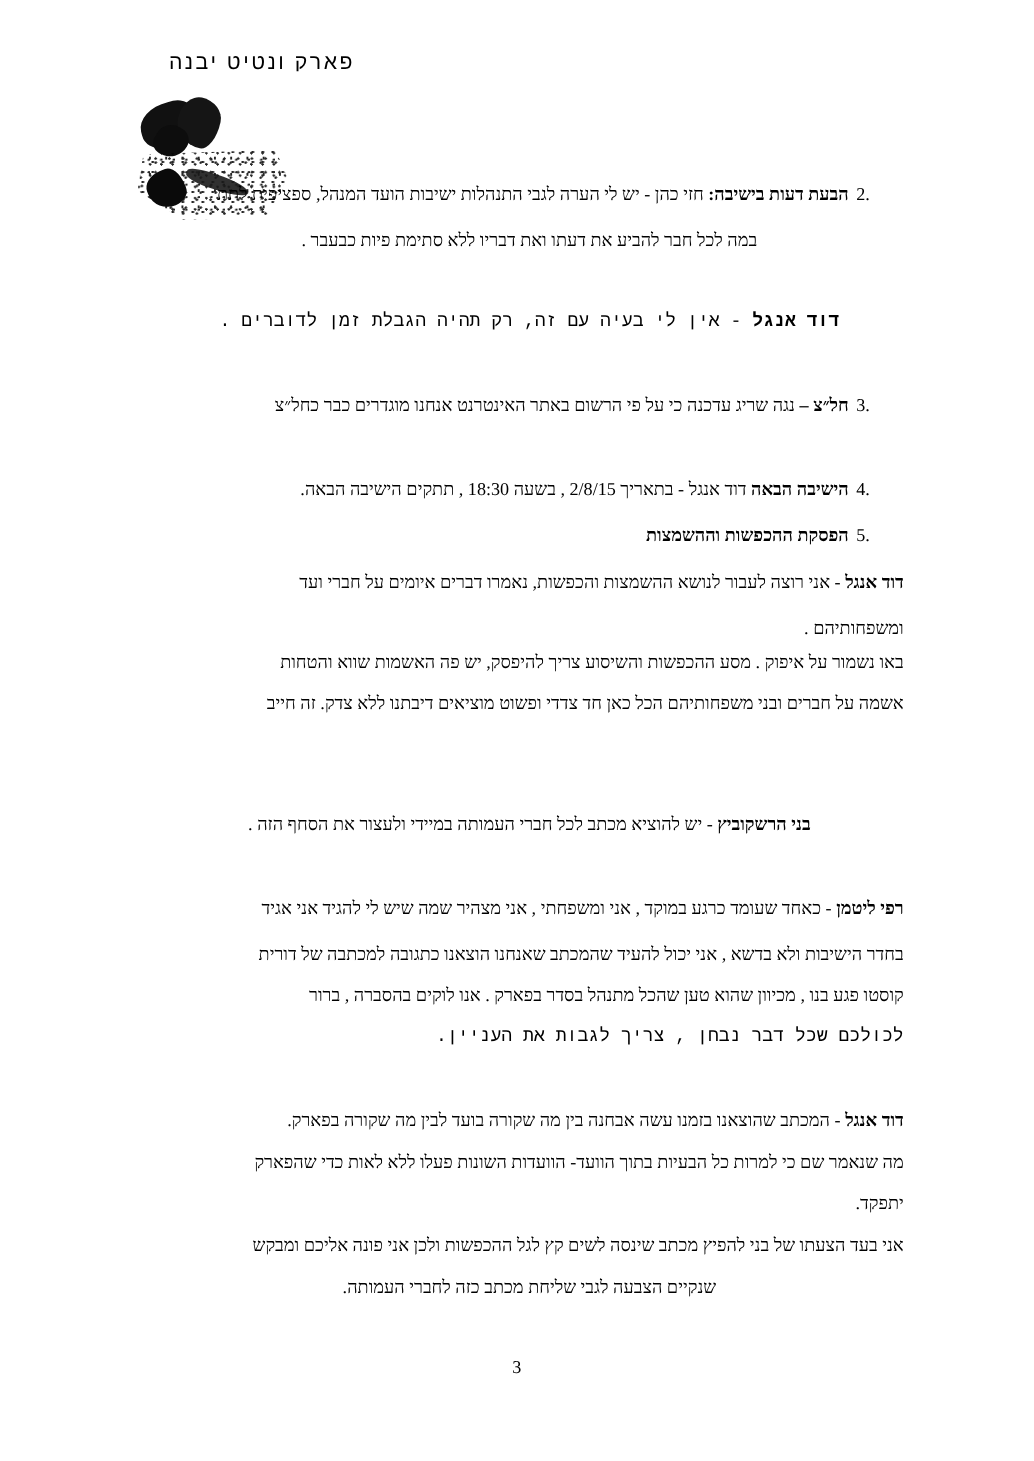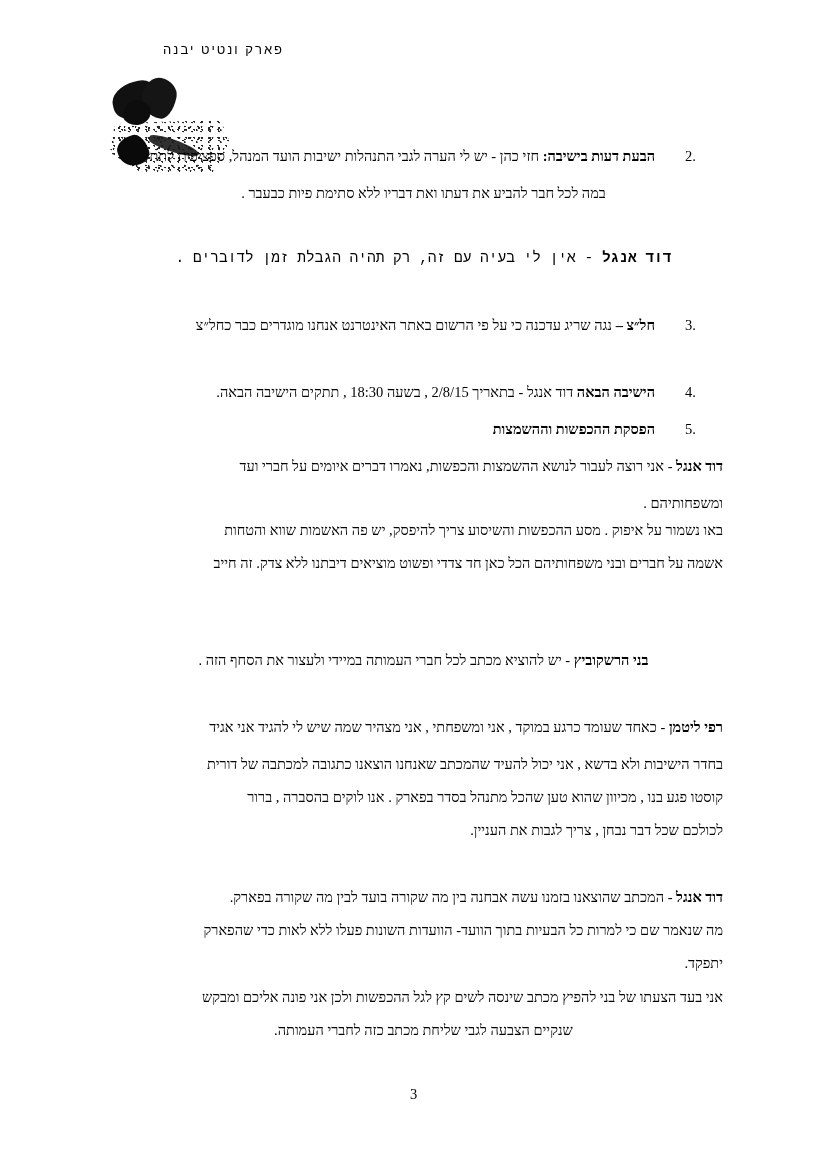--- a/index.html
+++ b/index.html
@@ -27,21 +27,21 @@
     top: 44px;
     right: 543px;
     width: 180px;
     height: 13px;
     overflow: hidden;
     direction: rtl;
   }
   .header-clip .header-text {
     display: block;
     font-family: "Liberation Sans", "DejaVu Sans", sans-serif;
-    font-size: 13px;
+    font-size: 17px;
     line-height: 13px;
     letter-spacing: 2px;
     color: #000;
     white-space: nowrap;
     margin-top: -1px;
   }
 
   
   .scan-artifact {
     position: absolute;
@@ -138,21 +138,21 @@
   }
   .list-item .num {
     position: absolute;
     right: 0px;
     width: 38px;
     text-align: left;
     font-size: 14.5px;
   }
   .list-item .body {
     display: block;
-    margin-right: 68px;
+    margin-right: 44px;
     text-align: justify;
     text-align-last: right;
   }
   b, strong { font-weight: bold; }
 
   .speaker { font-weight: bold; }
 
   
   .page-number {
     position: absolute;
@@ -208,21 +208,21 @@
   <div class="txt" style="top:448px; right:104px; width:599px;"><b class="speaker">דוד אנגל</b><span> - </span><span>אני רוצה לעבור לנושא ההשמצות והכפשות, נאמרו דברים איומים על חברי ועד</span></div>
   <div class="txt right-only" style="top:485px; right:104px; width:599px;">ומשפחותיהם .</div>
   <div class="txt" style="top:512px; right:104px; width:599px;">באו נשמור על איפוק . מסע ההכפשות והשיסוע  צריך להיפסק, יש פה האשמות שווא והטחות</div>
   <div class="txt" style="top:545px; right:104px; width:599px;">אשמה על חברים ובני משפחותיהם הכל כאן חד צדדי ופשוט מוציאים דיבתנו ללא צדק. זה חייב</div>
 
   <div class="txt center-last" style="top:642px; right:104px; width:599px;"><b class="speaker">בני הרשקוביץ</b><span> - </span><span>יש להוציא מכתב לכל חברי העמותה במיידי ולעצור את הסחף הזה .</span></div>
 
   <div class="txt" style="top:709px; right:104px; width:599px;"><b class="speaker">רפי ליטמן</b><span> - </span><span>כאחד שעומד כרגע במוקד , אני ומשפחתי , אני מצהיר שמה שיש לי להגיד אני אגיד</span></div>
   <div class="txt" style="top:746px; right:104px; width:599px;">בחדר הישיבות ולא בדשא , אני יכול להעיד שהמכתב שאנחנו הוצאנו כתגובה למכתבה של דורית</div>
   <div class="txt" style="top:779px; right:104px; width:599px;">קוסטו פגע בנו , מכיוון שהוא טען שהכל מתנהל בסדר בפארק . אנו לוקים בהסברה , ברור</div>
-  <div class="txt right-only" style="top:812px; right:104px; width:599px;">לכולכם שכל דבר נבחן , צריך לגבות את העניין.</div>
+  <div class="txt right-only" style="top:812px; right:104px; width:599px;font-family:Liberation Mono, monospace;">לכולכם שכל דבר נבחן , צריך לגבות את העניין.</div>
 
   <div class="txt" style="top:879px; right:104px; width:599px;"><b class="speaker">דוד אנגל</b><span> -  </span><span>המכתב שהוצאנו בזמנו עשה אבחנה בין מה שקורה בועד לבין מה שקורה בפארק.</span></div>
   <div class="txt" style="top:912px; right:104px; width:599px;">מה שנאמר שם כי למרות כל הבעיות בתוך הוועד- הוועדות השונות פעלו ללא לאות כדי שהפארק</div>
   <div class="txt right-only" style="top:945px; right:104px; width:599px;">יתפקד.</div>
   <div class="txt center-last" style="top:1012px; right:104px; width:599px;">שנקיים הצבעה לגבי שליחת מכתב כזה לחברי העמותה.</div>
   <div class="txt" style="top:979px; right:104px; width:599px;">אני בעד הצעתו של בני להפיץ מכתב שינסה לשים קץ לגל ההכפשות ולכן אני פונה אליכם ומבקש</div>
 
   <div class="page-number">3</div>
 
 </div>

